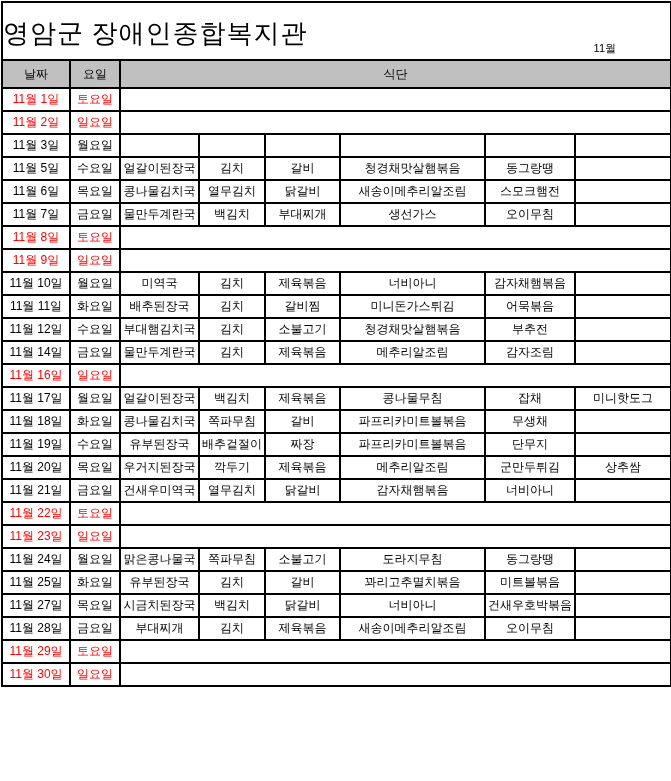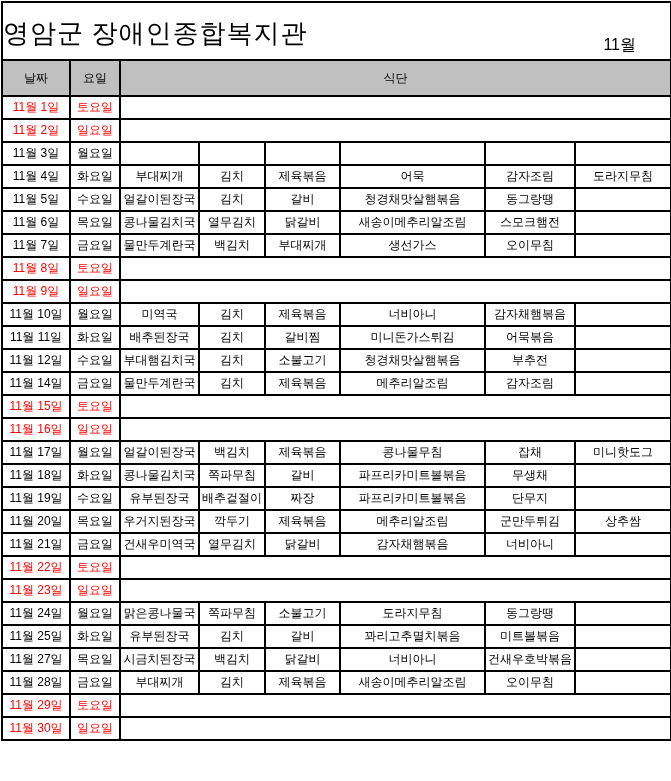--- a/index.html
+++ b/index.html
@@ -45,28 +45,28 @@
   .title-text {
     font-size: 26px;
     letter-spacing: 1px;
     text-align: left;
     padding-top: 6px;
     line-height: 30px;
     font-family: Liberation Serif, serif;
   }
   .month-label {
     position: absolute;
-    right: 34px;
+    right: 54px;
     bottom: 3px;
-    font-size: 16px;
+    font-size: 11px;
     text-align: right;
   }
   tr.header-row th {
     background: var(--header-bg);
-    height: 36px;
+    height: 28px;
   }
   tbody tr { height: 23px; }
   tbody td { height: 21px; }
   tr.weekend td { color: var(--weekend-color); }
 </style>
 </head>
 <body>
 
 <div class="sheet">
   <table class="meal-table">
@@ -108,30 +108,20 @@
           <td>11월 3일</td>
           <td>월요일</td>
           <td></td>
           <td></td>
           <td></td>
           <td></td>
           <td></td>
           <td></td>
         </tr>
         <tr>
-          <td>11월 4일</td>
-          <td>화요일</td>
-          <td>부대찌개</td>
-          <td>김치</td>
-          <td>제육볶음</td>
-          <td>어묵</td>
-          <td>감자조림</td>
-          <td>도라지무침</td>
-        </tr>
-        <tr>
           <td>11월 5일</td>
           <td>수요일</td>
           <td>얼갈이된장국</td>
           <td>김치</td>
           <td>갈비</td>
           <td>청경채맛살햄볶음</td>
           <td>동그랑땡</td>
           <td></td>
         </tr>
         <tr>
@@ -198,25 +188,20 @@
           <td>11월 14일</td>
           <td>금요일</td>
           <td>물만두계란국</td>
           <td>김치</td>
           <td>제육볶음</td>
           <td>메추리알조림</td>
           <td>감자조림</td>
           <td></td>
         </tr>
         <tr class="weekend">
-          <td>11월 15일</td>
-          <td>토요일</td>
-          <td colspan="6"></td>
-        </tr>
-        <tr class="weekend">
           <td>11월 16일</td>
           <td>일요일</td>
           <td colspan="6"></td>
         </tr>
         <tr>
           <td>11월 17일</td>
           <td>월요일</td>
           <td>얼갈이된장국</td>
           <td>백김치</td>
           <td>제육볶음</td>

